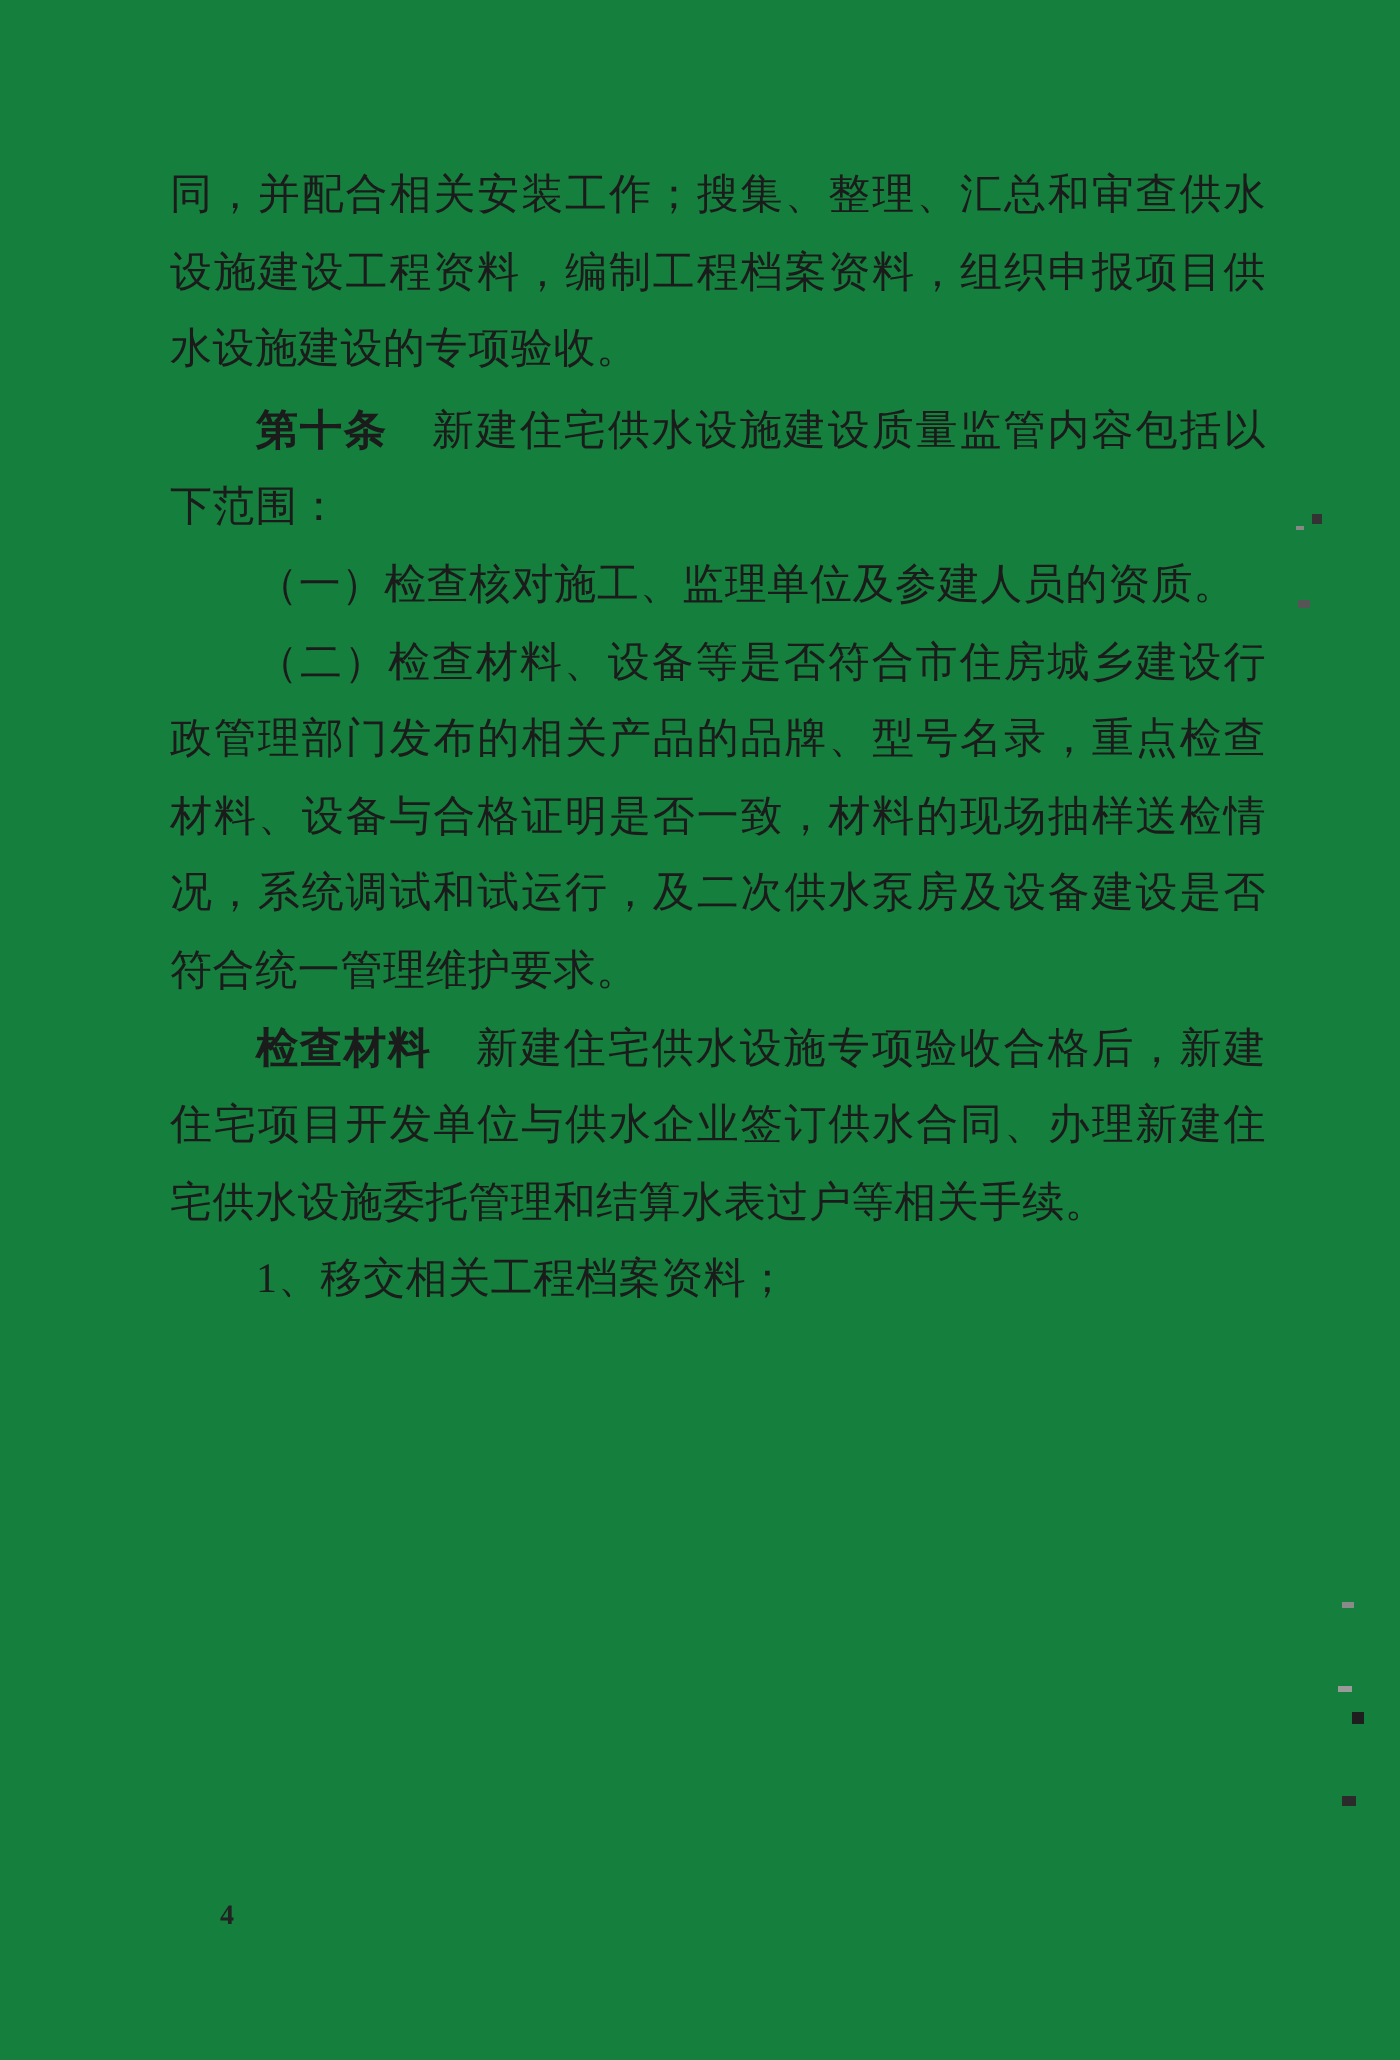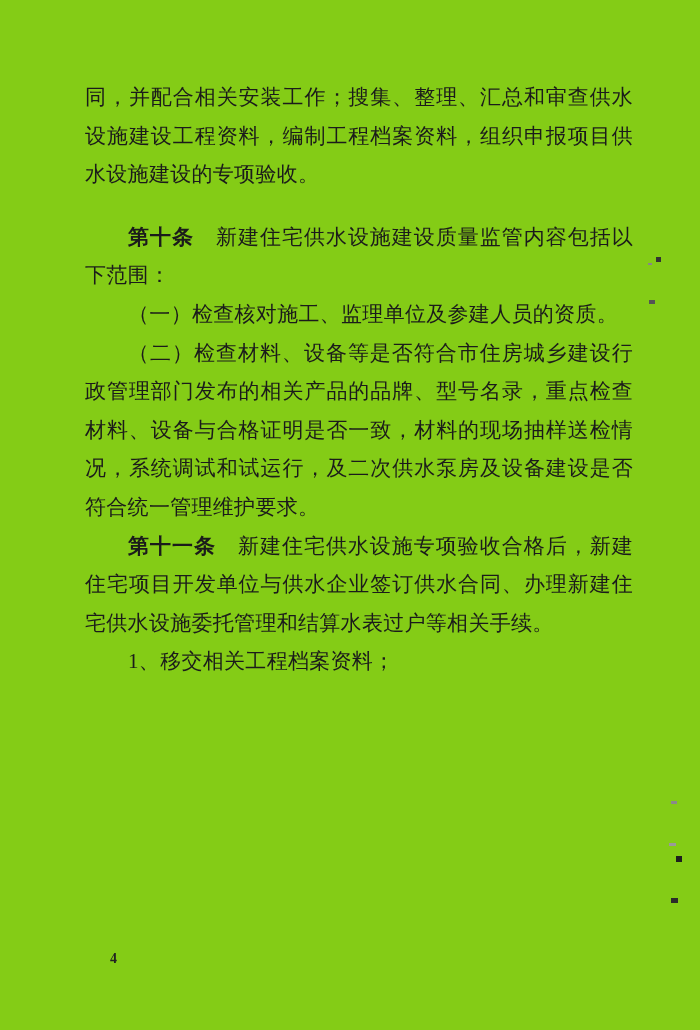--- a/index.html
+++ b/index.html
@@ -4,37 +4,37 @@
 <style>
   html, body { margin: 0; padding: 0; }
   body {
     width: 700px; height: 1030px;
     background: #ffffff;
     font-family: "Liberation Serif", "DejaVu Serif", serif;
   }
   .page {
     position: relative;
     width: 700px; height: 1030px;
-    background: #84cc16;
+    background: #15803d;
     overflow: hidden;
     color: #1b1b1b;
   }
   .content {
     position: absolute;
     left: 85px; top: 78px;
     width: 548px;
     font-size: 21px;
     line-height: 38.6px;
     text-align: justify;
     text-justify: inter-character;
     letter-spacing: 0.3px;
   }
   .para { margin: 0; text-indent: 2.05em; }
   .para.no-indent { text-indent: 0; }
-  .para.article-start { margin-top: 24px; }
+  .para.article-start { margin-top: 2px; }
   .para b { font-weight: bold; }
   .page-number {
     position: absolute;
     left: 110px; top: 951px;
     font-size: 14px;
     font-weight: 600;
     color: #222;
   }
   .speckle { position: absolute; }
   .sp1  { left: 656px; top: 257px; width: 5px; height: 5px; background: #333; }
@@ -54,21 +54,21 @@
     <p class="para no-indent"><b></b><span>同，并配合相关安装工作；搜集、整理、汇总和审查供水设施建设工程资料，编制工程档案资料，组织申报项目供水设施建设的专项验收。</span></p>
 
     <p class="para article-start"><b>第十条</b><span>　新建住宅供水设施建设质量监管内容包括以下范围：</span></p>
 
     <p class="para"><b></b><span>（一）检查核对施工、监理单位及参建人员的资质。</span></p>
 
     <p class="para"><b></b><span>（二）检查材料、设备等是否符合市住房城乡建设行政管理部门发布的相关产品的品牌、型号名录，重点检查材料、设备与合格证明是否一致，材料的现场抽样送检情况，系统调试和试运行，及二次供水泵房及设备建设是否符合统一管理维护要求。</span></p>
 
 
 
-    <p class="para"><b>第十一条</b><span>　新建住宅供水设施专项验收合格后，新建住宅项目开发单位与供水企业签订供水合同、办理新建住宅供水设施委托管理和结算水表过户等相关手续。</span></p>
+    <p class="para"><b>检查材料</b><span>　新建住宅供水设施专项验收合格后，新建住宅项目开发单位与供水企业签订供水合同、办理新建住宅供水设施委托管理和结算水表过户等相关手续。</span></p>
 
 
     <p class="para"><b></b><span>1、移交相关工程档案资料；</span></p>
   </div>
 
   <div class="page-number">4</div>
 
   <div class="speckle sp1"></div>
   <div class="speckle sp1b"></div>
   <div class="speckle sp2"></div>

